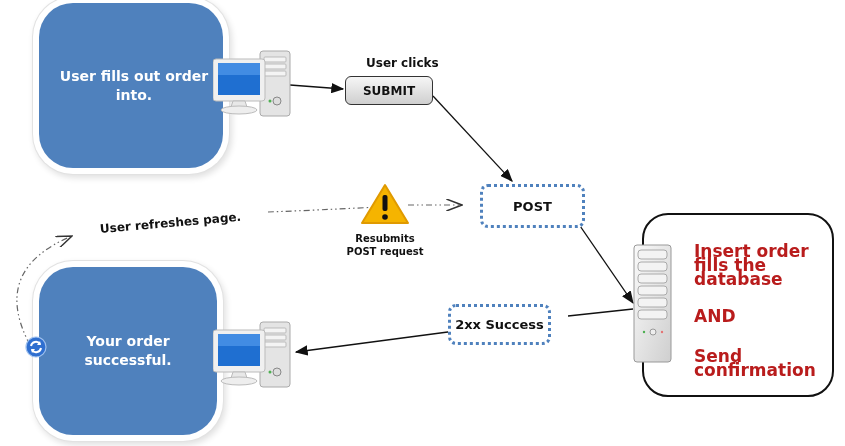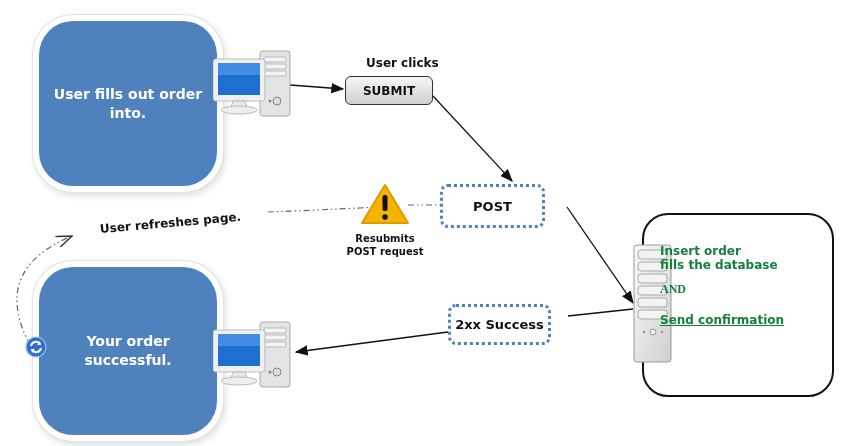--- a/index.html
+++ b/index.html
@@ -22,21 +22,21 @@
       border: 1.5px solid #333; border-radius: 6px;
       background: linear-gradient(#f6f6f6, #cfcfcf);
       display: flex; align-items: center; justify-content: center;
       font-weight: bold; font-size: 12px; color: #111;
     }
     .label { font-weight: bold; color: #111; }
     .server-box {
       position: absolute; left: 642px; top: 213px; width: 188px; height: 180px;
       border: 2.5px solid #111; border-radius: 26px; background: #fff;
     }
-    .server-text { position: absolute; left: 660px; top: 244px; font-weight: bold; font-size: 12px; line-height: 14px; color: #15803d; }
+    .server-text { position: absolute; left: 694px; top: 244px; font-weight: bold; font-size: 17px; line-height: 14px; color: #b91c1c; }
     .server-text p { margin: 0; }
   </style>
 </head>
 <body>
 
 <svg class="abs" width="845" height="446" style="left:0;top:0;">
   <defs>
     <marker id="ah" markerWidth="10" markerHeight="8" refX="9" refY="4" orient="auto">
       <path d="M0,0 L10,4 L0,8 z" fill="#111"></path>
     </marker>
@@ -47,21 +47,21 @@
   <line x1="290" y1="85" x2="343" y2="89" stroke="#111" stroke-width="1.3" marker-end="url(#ah)"></line>
   <line x1="433" y1="96" x2="512" y2="181" stroke="#111" stroke-width="1.3" marker-end="url(#ah)"></line>
   <line x1="567" y1="207" x2="633" y2="303" stroke="#111" stroke-width="1.3" marker-end="url(#ah)"></line>
   <line x1="633" y1="309" x2="568" y2="316" stroke="#111" stroke-width="1.3"></line>
   <line x1="463" y1="330" x2="296" y2="352" stroke="#111" stroke-width="1.3" marker-end="url(#ah)"></line>
   <path d="M268,212 Q320,210 378,207" fill="none" stroke="#666" stroke-width="1.2" stroke-dasharray="6,3,1.5,3,1.5,3"></path>
   <path d="M408,205 L462,205" fill="none" stroke="#666" stroke-width="1.2" stroke-dasharray="6,3,1.5,3,1.5,3" marker-end="url(#open)"></path>
   <path d="M30,345 Q-10,270 72,236" fill="none" stroke="#666" stroke-width="1.2" stroke-dasharray="6,3,1.5,3,1.5,3" marker-end="url(#open)"></path>
 </svg>
 
-<div class="client-box" style="left:39px;top:21px;width:178px;height:165px;">
+<div class="client-box" style="left:39px;top:3px;width:178px;height:165px;padding-left:6px;">
   <div>
     <span>User fills out order</span>
     <span>into.</span>
   </div>
 </div>
 
 <div class="client-box" style="left:39px;top:267px;width:178px;height:168px;">
   <div>
     <span>Your order</span>
     <span>successful.</span>
@@ -91,21 +91,21 @@
   <rect x="0" y="10" width="52" height="42" rx="3" fill="#f0f0f0" stroke="#bbb"></rect>
   <rect x="5" y="14" width="42" height="32" fill="#1f6fd1"></rect>
   <rect x="5" y="14" width="42" height="12" fill="#5aa0ee" opacity="0.6"></rect>
   <path d="M20,52 L32,52 L34,58 L18,58 z" fill="#e8e8e8" stroke="#bbb"></path>
   <ellipse cx="26" cy="61" rx="18" ry="4" fill="#eee" stroke="#bbb"></ellipse>
 </svg>
 
 <div class="abs label" style="left:366px;top:56px;font-size:12px;">User clicks</div>
 <div class="submit-btn">SUBMIT</div>
 
-<div class="dotted-box" style="left:440px;top:184px;width:99px;height:38px;text-align:right;">POST</div>
+<div class="dotted-box" style="left:480px;top:184px;width:99px;height:38px;text-align:right;">POST</div>
 
 <div class="dotted-box" style="left:448px;top:304px;width:97px;height:35px;font-size:13px;">2xx Success</div>
 
 <svg class="abs" style="left:360px;top:183px;" width="50" height="42" viewBox="0 0 50 42">
   <path d="M25,2 L48,40 L2,40 z" fill="#f5b400" stroke="#e09a00" stroke-width="2" stroke-linejoin="round"></path>
   <rect x="22.5" y="12" width="5" height="16" rx="2" fill="#111"></rect>
   <circle cx="25" cy="34" r="2.8" fill="#111"></circle>
 </svg>
 <div class="abs label" style="left:345px;top:232px;width:80px;text-align:center;font-size:10px;line-height:13px;">
   <div>Resubmits</div>
@@ -137,15 +137,15 @@
   <rect x="5" y="42" width="29" height="9" rx="3" fill="#f3f3f3" stroke="#aaa"></rect>
   <rect x="5" y="54" width="29" height="9" rx="3" fill="#f3f3f3" stroke="#aaa"></rect>
   <rect x="5" y="66" width="29" height="9" rx="3" fill="#f3f3f3" stroke="#aaa"></rect>
   <circle cx="20" cy="88" r="3" fill="#eee" stroke="#999"></circle>
   <circle cx="11" cy="88" r="1.2" fill="#4caf50"></circle>
   <circle cx="29" cy="88" r="1.2" fill="#e57373"></circle>
 </svg>
 <div class="server-text">
   <p>Insert order</p>
   <p>fills the database</p>
-  <p style="margin-top:10px;font-family:Liberation Serif, serif;">AND</p>
-  <p style="margin-top:17px;text-decoration:underline;">Send confirmation</p>
+  <p style="margin-top:23px;">AND</p>
+  <p style="margin-top:26px;">Send confirmation</p>
 </div>
 
 </body></html>

